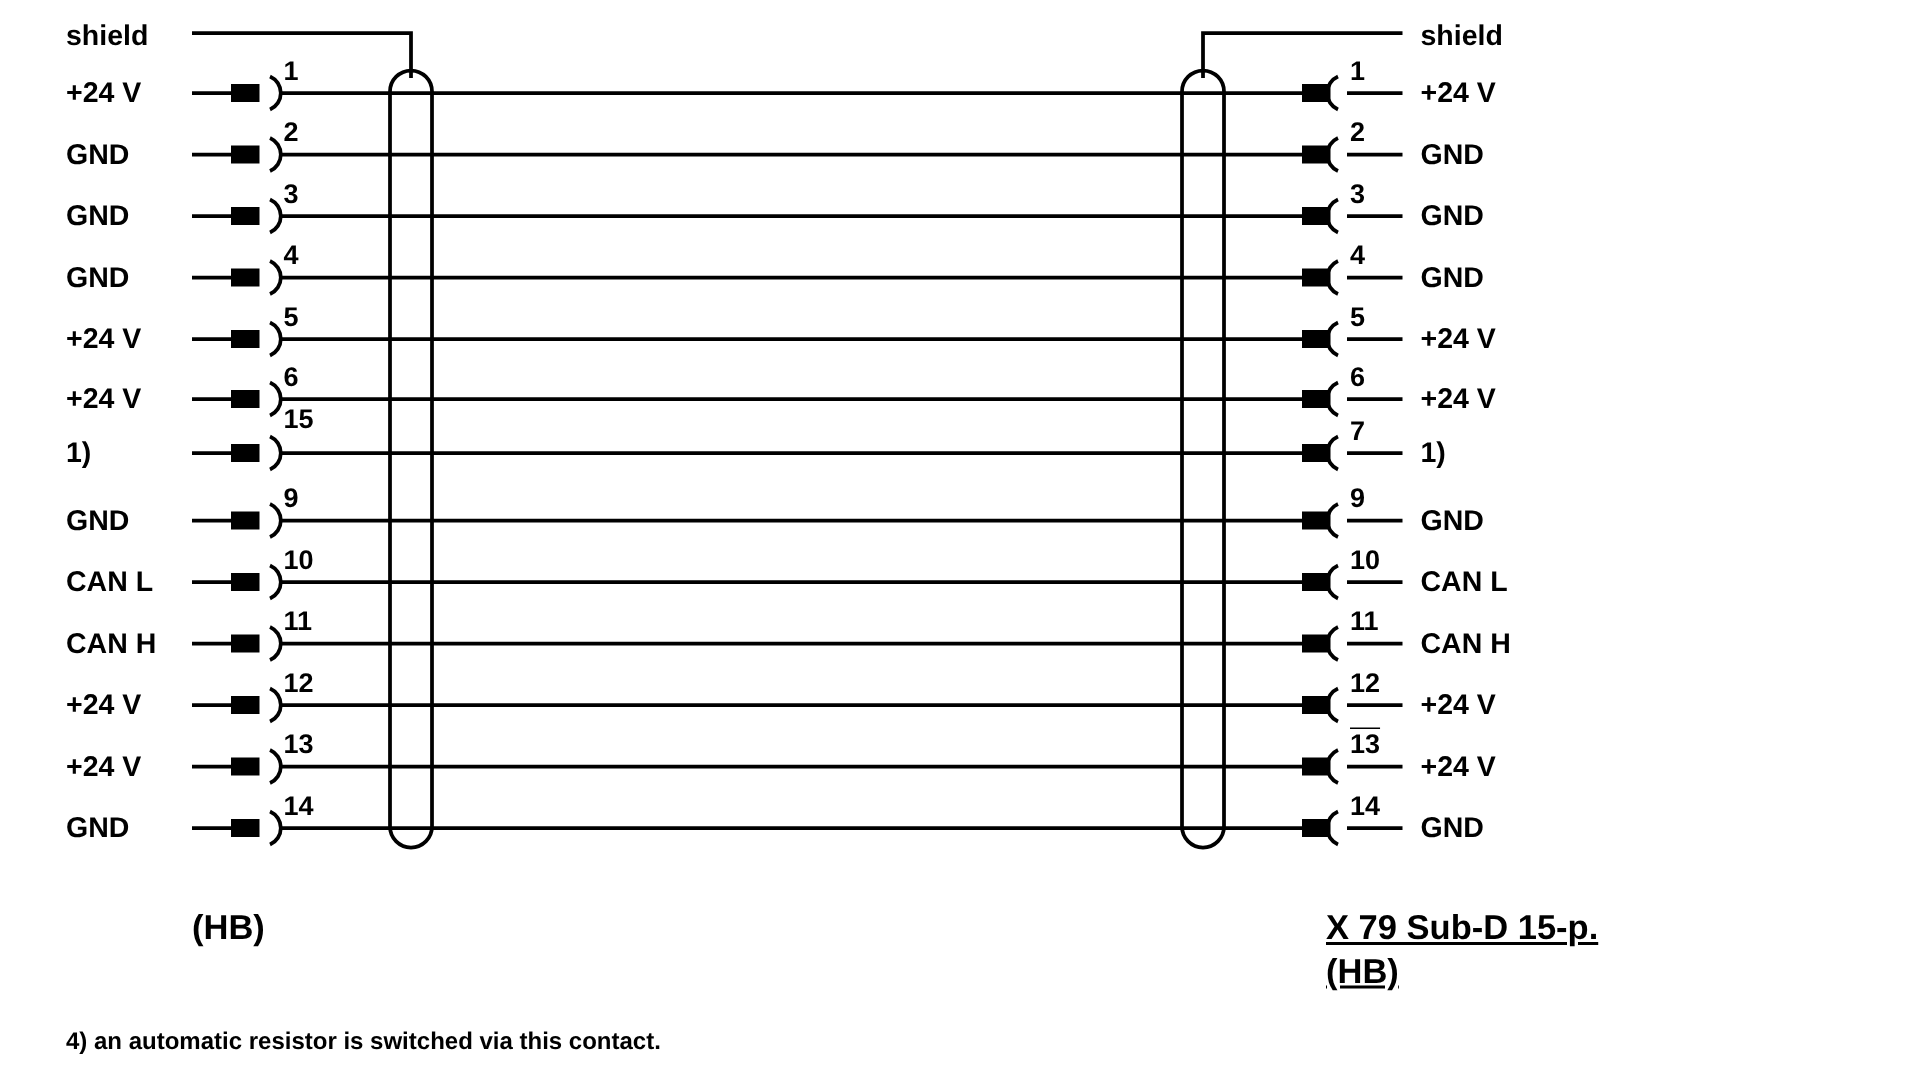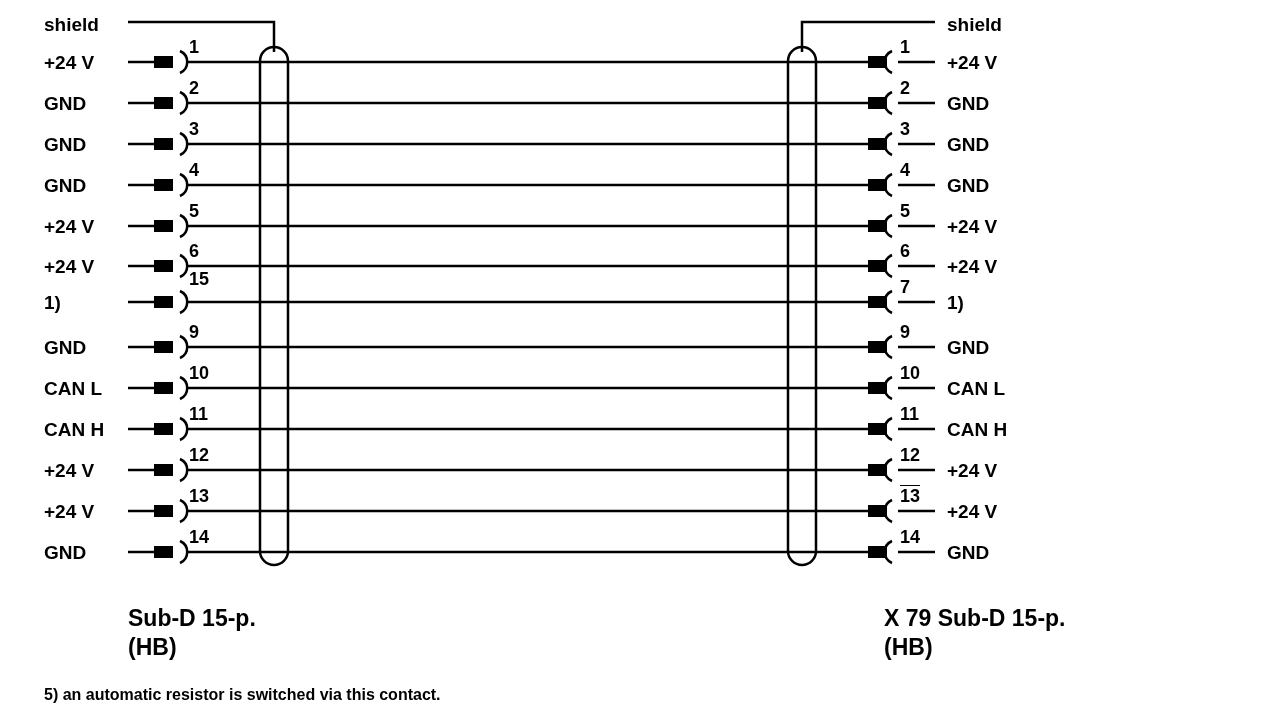--- a/index.html
+++ b/index.html
@@ -208,25 +208,24 @@
     <div class="pin-num" style="left: 189px; top: 487px;">13</div>
     <div class="pin-num" style="left: 900px; top: 487px; text-decoration: overline;">13</div>
     <div class="lbl lbl-left" style="left: 947px; top: 502px;">+24 V</div>
     <div class="lbl lbl-left" style="left: 44px; top: 543px;">GND</div>
     <div class="pin-num" style="left: 189px; top: 528px;">14</div>
     <div class="pin-num" style="left: 900px; top: 528px;">14</div>
     <div class="lbl lbl-left" style="left: 947px; top: 543px;">GND</div>
   </div>
 
 <div class="caption" style="left:128px; top:604px;">
-  <div>Sub-D 15-p.</div>
   <div>(HB)</div>
 </div>
 
-<div class="caption" style="left:884px; top:604px;">
+<div class="caption" style="left:884px; top:604px;text-decoration:underline;">
   <div>X 79 Sub-D 15-p.</div>
   <div>(HB)</div>
 </div>
 
-<div class="footnote" style="left:44px; top:687px;">5) an automatic resistor is switched via this contact.</div>
+<div class="footnote" style="left:44px; top:687px;">4) an automatic resistor is switched via this contact.</div>
 
 <div class="lbl" style="left:44px; top:15px;">shield</div>
 <div class="lbl" style="left:947px; top:15px;">shield</div>
 
 </body></html>

